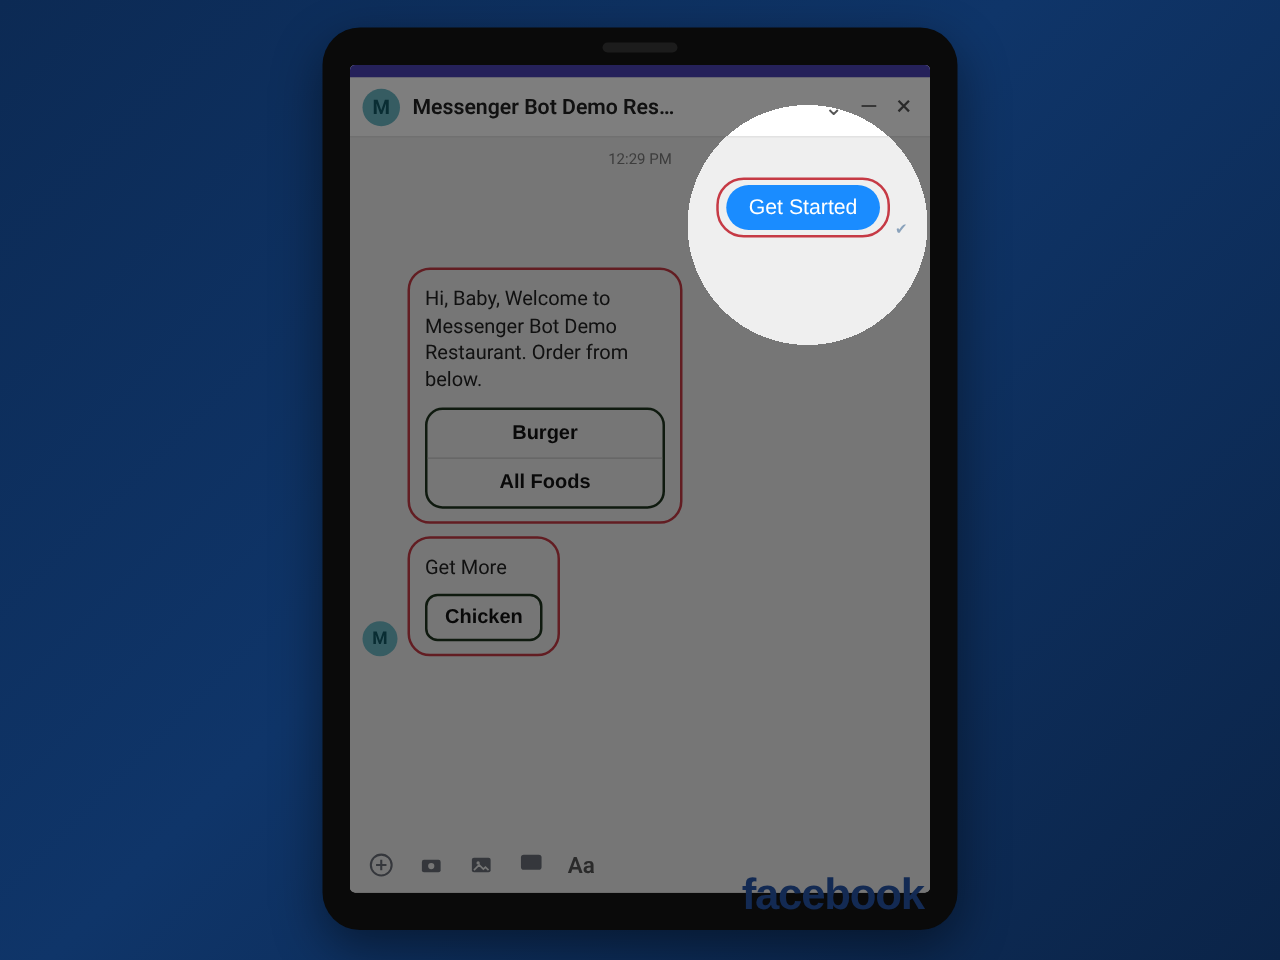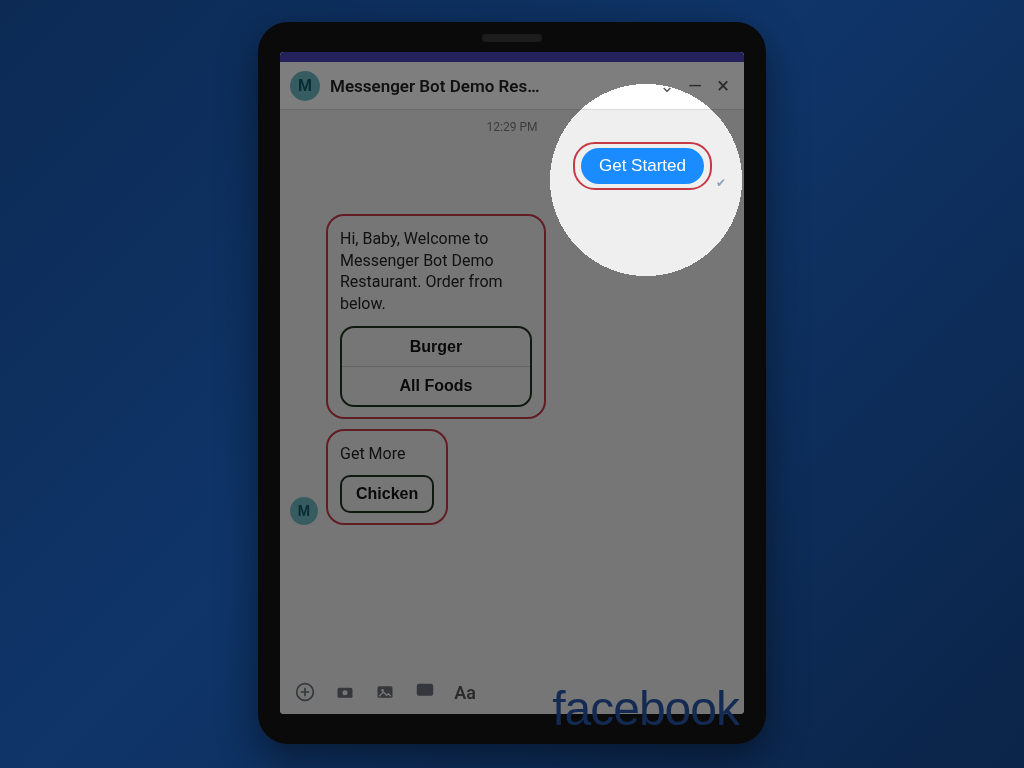--- a/index.html
+++ b/index.html
@@ -124,21 +124,21 @@
                 rgba(255,255,255,0) 96px),
               rgba(20,20,20,0.55);
     mix-blend-mode: multiply;
     pointer-events: none;
   }
 
   
   .fb-logo {
     position: absolute; right: 285px; bottom: 32px;
     font-family: Arial, Helvetica, sans-serif;
-    font-weight: 400; font-size: 48px; letter-spacing: -1px;
+    font-weight: 700; font-size: 35px; letter-spacing: -1px;
     color: #132a53;
     user-select: none;
   }
 </style>
 </head>
 <body>
 
 <div class="tablet">
   <div class="notch"></div>
 

